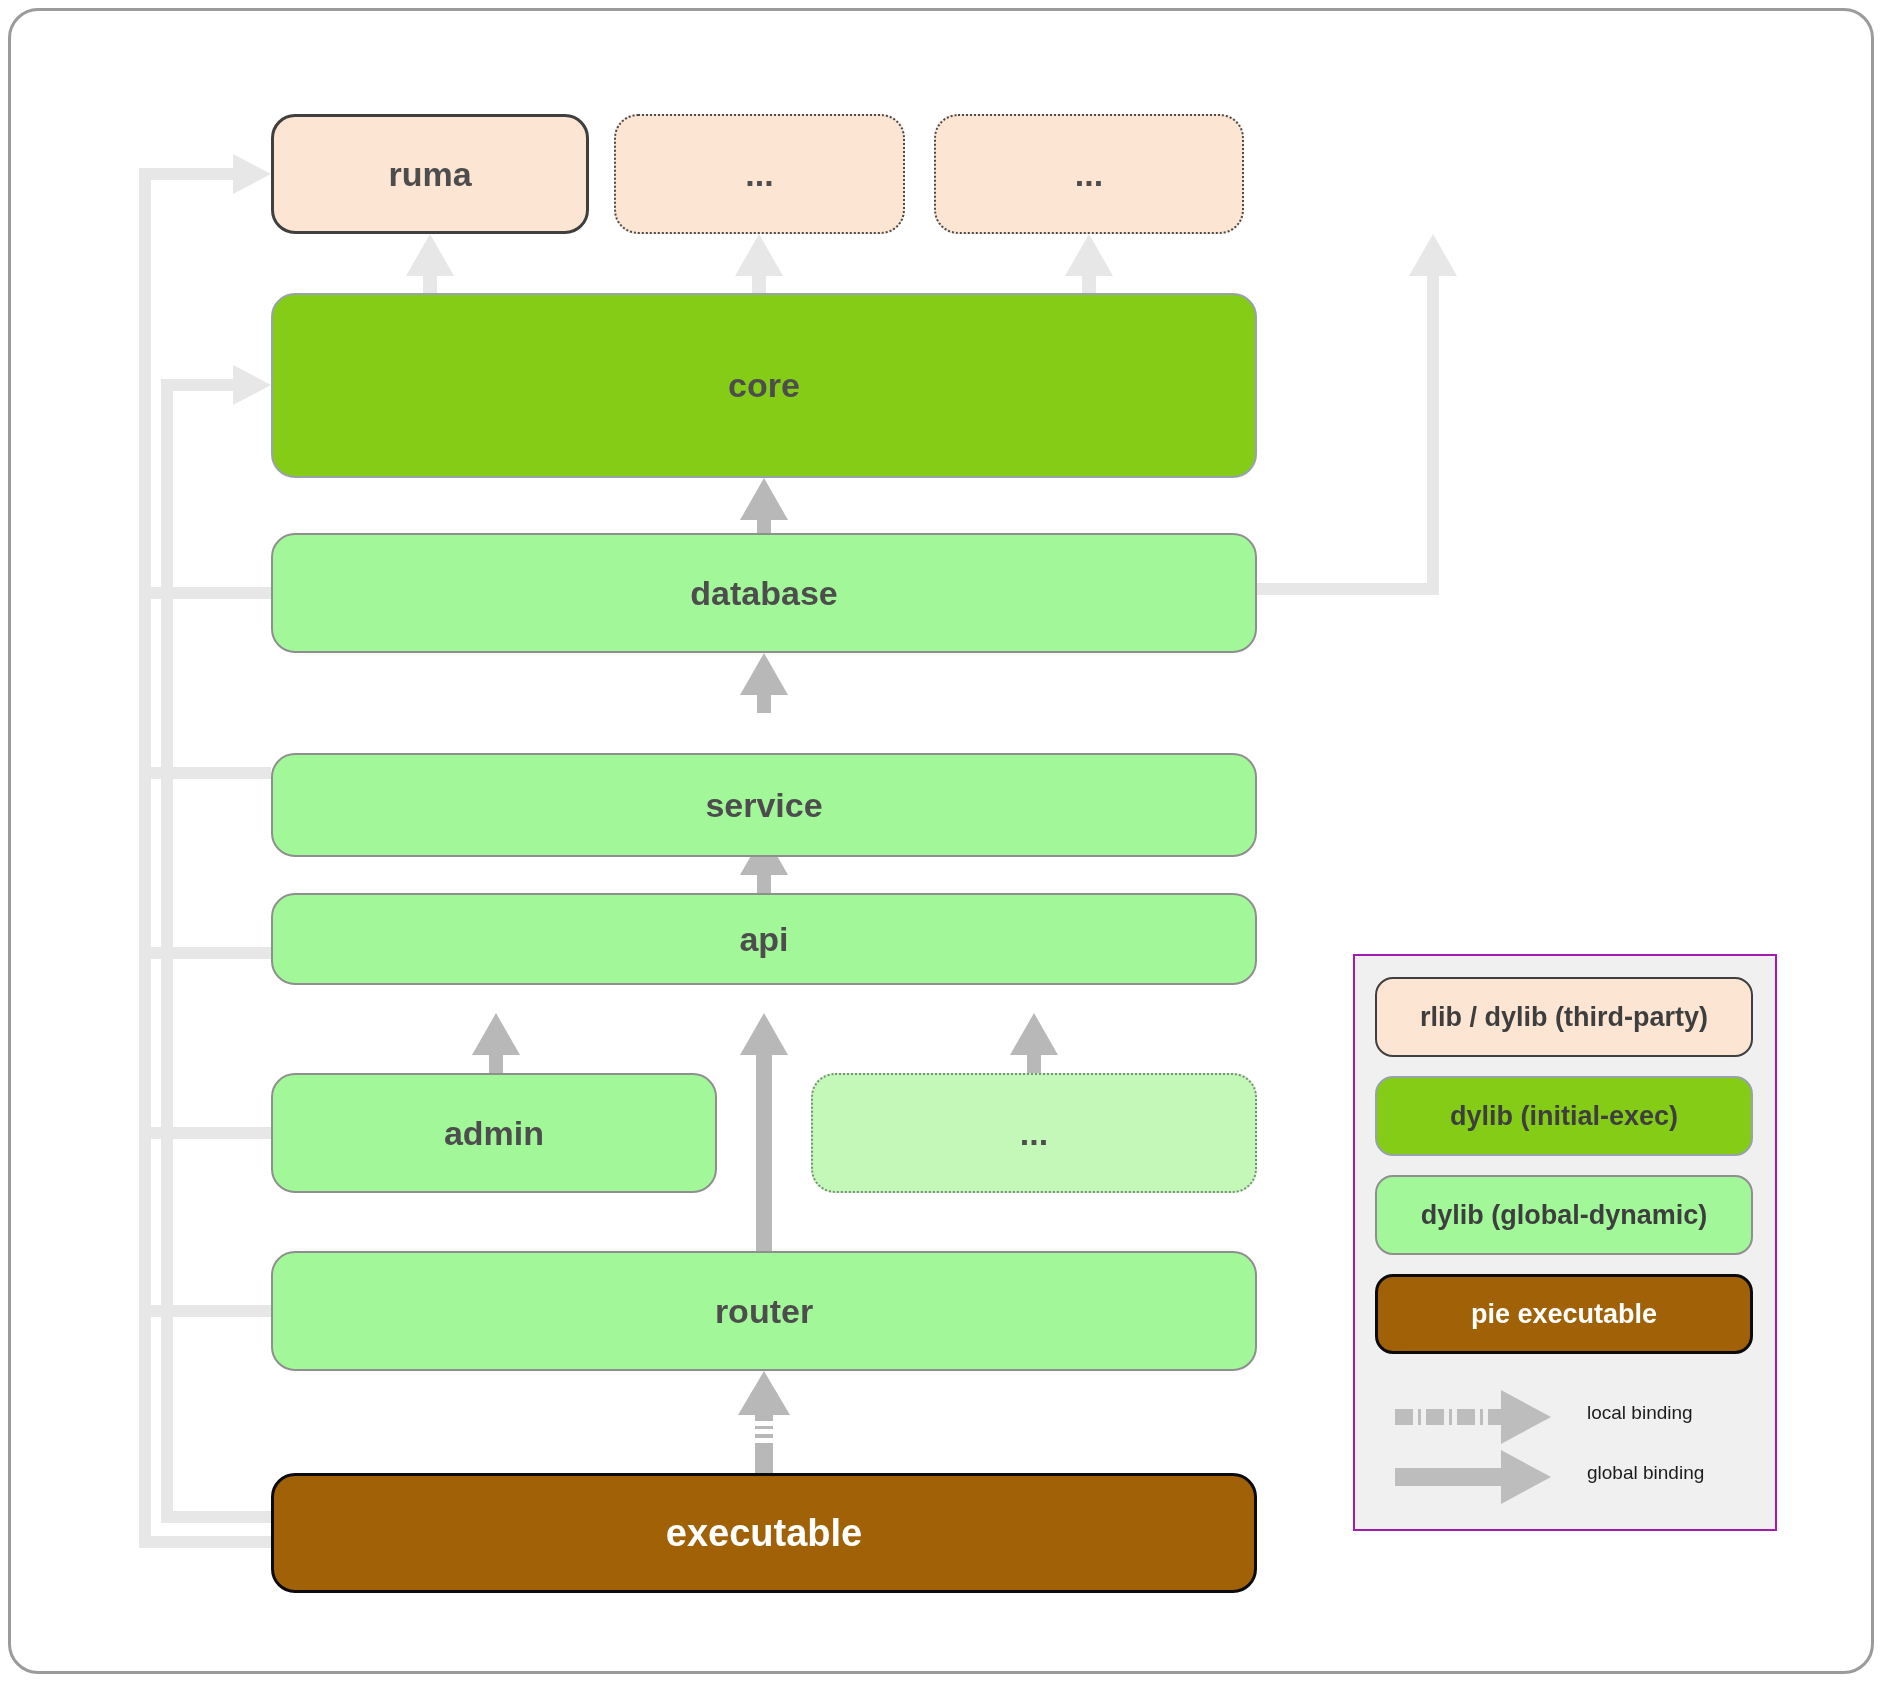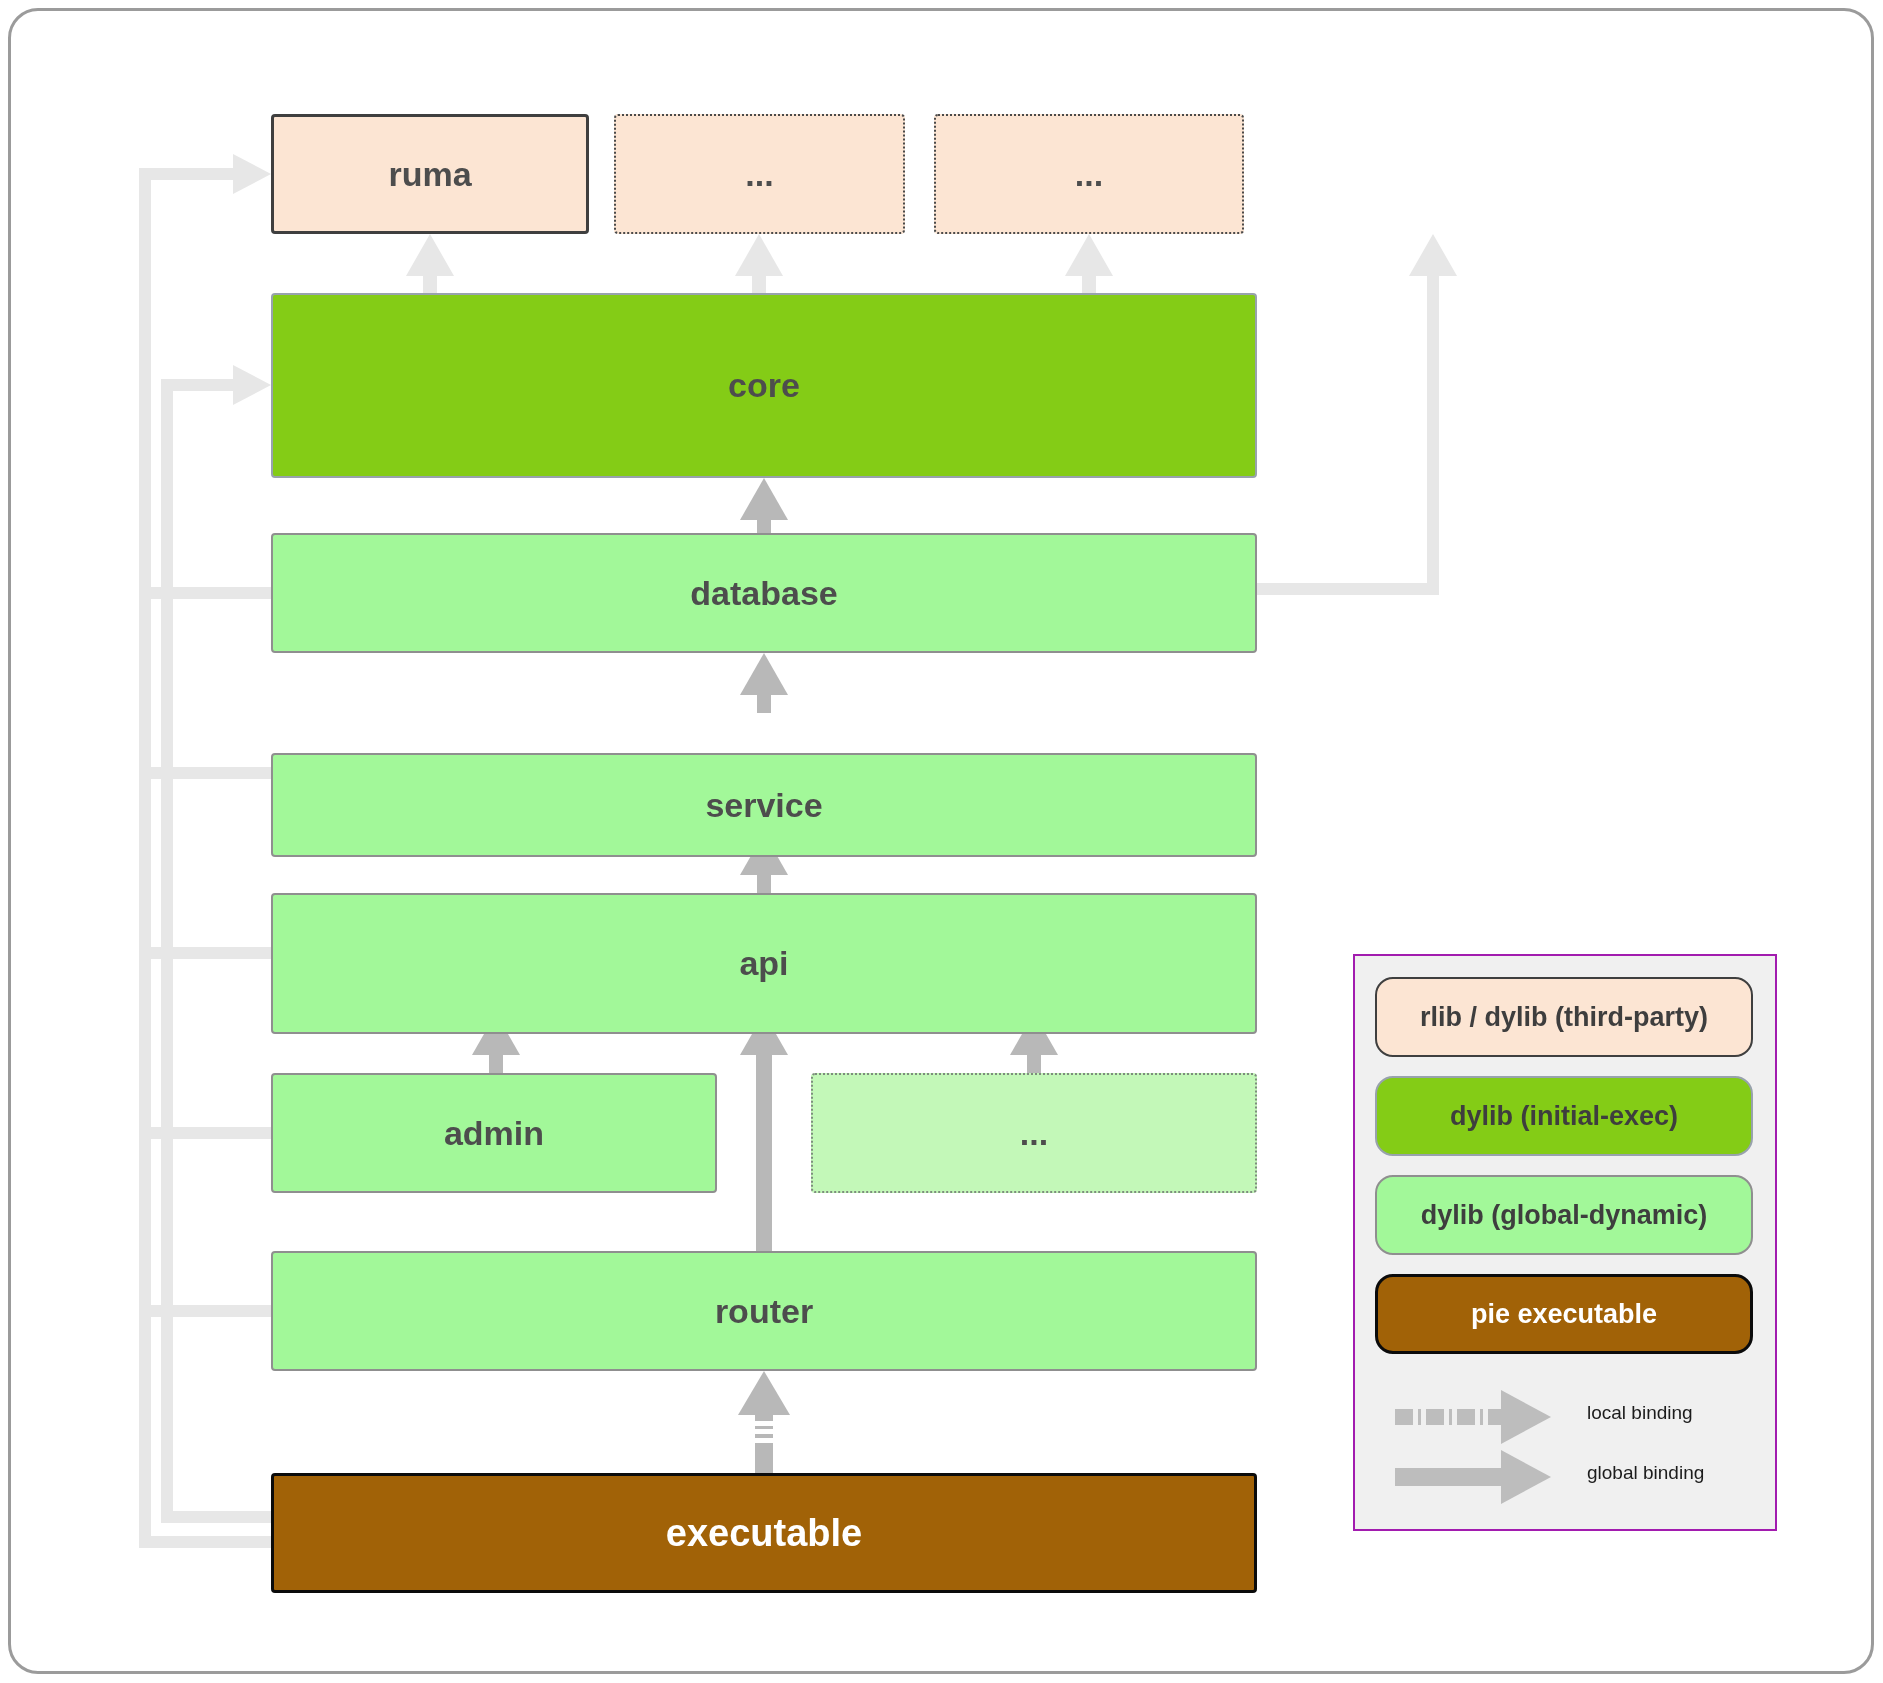--- a/index.html
+++ b/index.html
@@ -1,20 +1,20 @@
 <!DOCTYPE html>
 <html><head>
 <meta charset="utf-8">
 <style>
   html,body{margin:0;padding:0;background:#ffffff;}
   body{width:1883px;height:1683px;position:relative;font-family:"Liberation Sans",sans-serif;}
   .canvas{position:absolute;left:8px;top:8px;width:1866px;height:1666px;
           border:3px solid #9b9b9b;border-radius:30px;background:#ffffff;box-sizing:border-box;}
   .node{position:absolute;display:flex;align-items:center;justify-content:center;
-        border-radius:4px;font-size:34px;font-weight:600;color:#4d4d4d;box-sizing:border-box;}
+        border-radius:24px;font-size:34px;font-weight:600;color:#4d4d4d;box-sizing:border-box;}
   .peach{background:#fce5d3;border:3px solid #3f3f3f;}
   .peach-dotted{background:#fce5d3;border:2px dotted #4a4a4a;}
   .blue{background:#84cc16;border:2px solid #98a2ac;}
   .green{background:#a2f899;border:2px solid #8f8f8f;}
   .pale-green{background:#c3f8b8;border:2px dotted #7d8d7d;}
   .navy{background:#a16207;border:3px solid #0b0b0b;color:#ffffff;font-size:38px;}
 
   
   .vshaft{position:absolute;background:#b8b8b8;}
   .vhead{position:absolute;width:0;height:0;border-left:24px solid transparent;
@@ -100,21 +100,21 @@
 
   <div class="node blue" style="left:260px;top:282px;width:986px;height:185px">
     <span>core</span>
     </div>
   <div class="node green" style="left:260px;top:522px;width:986px;height:120px">
     <span>database</span>
     </div>
   <div class="node green" style="left:260px;top:742px;width:986px;height:104px">
     <span>service</span>
     </div>
-  <div class="node green" style="left:260px;top:882px;width:986px;height:141px">
+  <div class="node green" style="left:260px;top:882px;width:986px;height:92px">
     <span>api</span>
     </div>
   <div class="node green" style="left:260px;top:1062px;width:446px;height:120px">
     <span>admin</span>
     </div>
   <div class="node pale-green" style="left:800px;top:1062px;width:446px;height:120px">
     <span>...</span>
     </div>
   <div class="node green" style="left:260px;top:1240px;width:986px;height:120px">
     <span>router</span>

